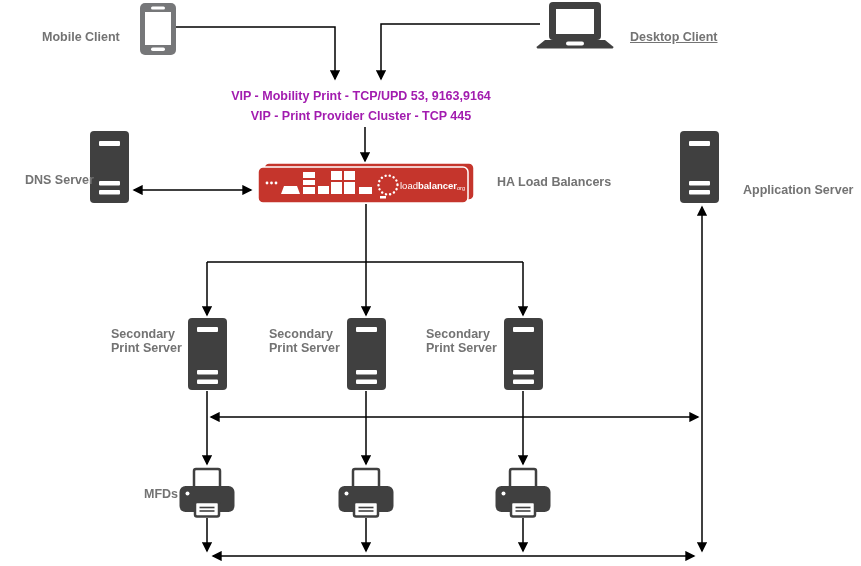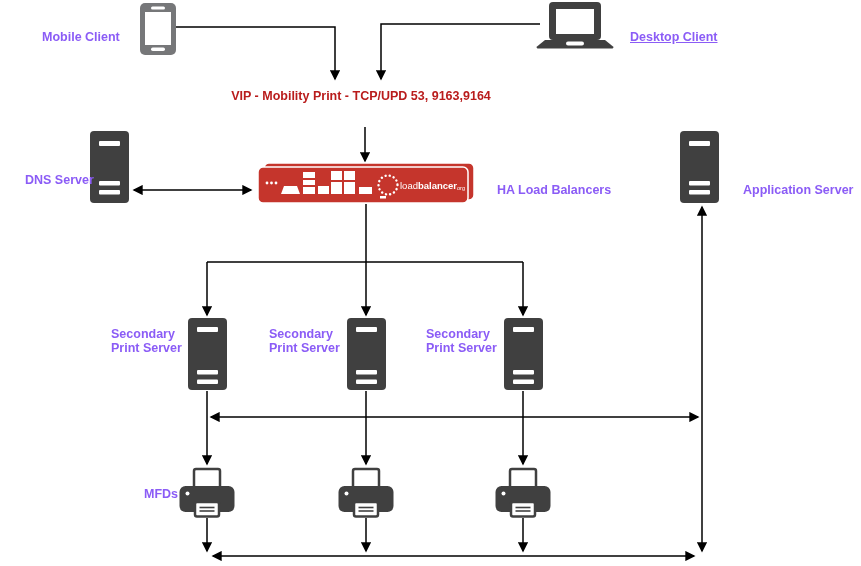--- a/index.html
+++ b/index.html
@@ -8,31 +8,31 @@
     width:861px;height:566px;
     background:#ffffff;
     font-family:"Liberation Sans", sans-serif;
     overflow:hidden;
   }
   #wires{position:absolute;left:0;top:0;}
   .lbl{
     position:absolute;
     font-weight:bold;
     font-size:12.5px;
-    color:#8b5cf6;
+    color:#737373;
     white-space:nowrap;
     line-height:14px;
   }
   .vip{
     position:absolute;
     left:211px;width:300px;
     text-align:center;
     font-weight:bold;
     font-size:12.5px;
-    color:#b91c1c;
+    color:#a21caf;
     white-space:nowrap;
   }
   .ps-label{width:72px;}
 </style>
 </head>
 <body>
 
 <div id="canvas">
 
   <svg id="wires" width="861" height="566" viewBox="0 0 861 566">
@@ -155,23 +155,24 @@
       <rect x="511" y="502" width="24" height="14.5" rx="2" fill="#ffffff" stroke="#404040" stroke-width="2.5"></rect>
       <line x1="515.5" y1="507.5" x2="530.5" y2="507.5" stroke="#404040" stroke-width="1.6"></line>
       <line x1="515.5" y1="511" x2="530.5" y2="511" stroke="#404040" stroke-width="1.6"></line>
     </g>
   </svg>
 
   <div class="lbl" style="left:42px;top:30px;">Mobile Client</div>
   <div class="lbl" style="left:630px;top:30px;text-decoration:underline;">Desktop Client</div>
 
   <div class="vip" style="top:89px;">VIP - Mobility Print - TCP/UPD 53, 9163,9164</div>
+  <div class="vip" style="top:109px;">VIP - Print Provider Cluster - TCP 445</div>
 
   <div class="lbl" style="left:5px;top:173px;margin-left:20px;">DNS Server</div>
-  <div class="lbl" style="left:497px;top:183px;">HA Load Balancers</div>
+  <div class="lbl" style="left:497px;top:175px;">HA Load Balancers</div>
   <div class="lbl" style="left:743px;top:183px;">Application Server</div>
 
   <div class="lbl ps-label" style="left:111px;top:327px;">
     <div>Secondary</div>
     <div>Print Server</div>
   </div>
   <div class="lbl ps-label" style="left:269px;top:327px;">
     <div>Secondary</div>
     <div>Print Server</div>
   </div>

